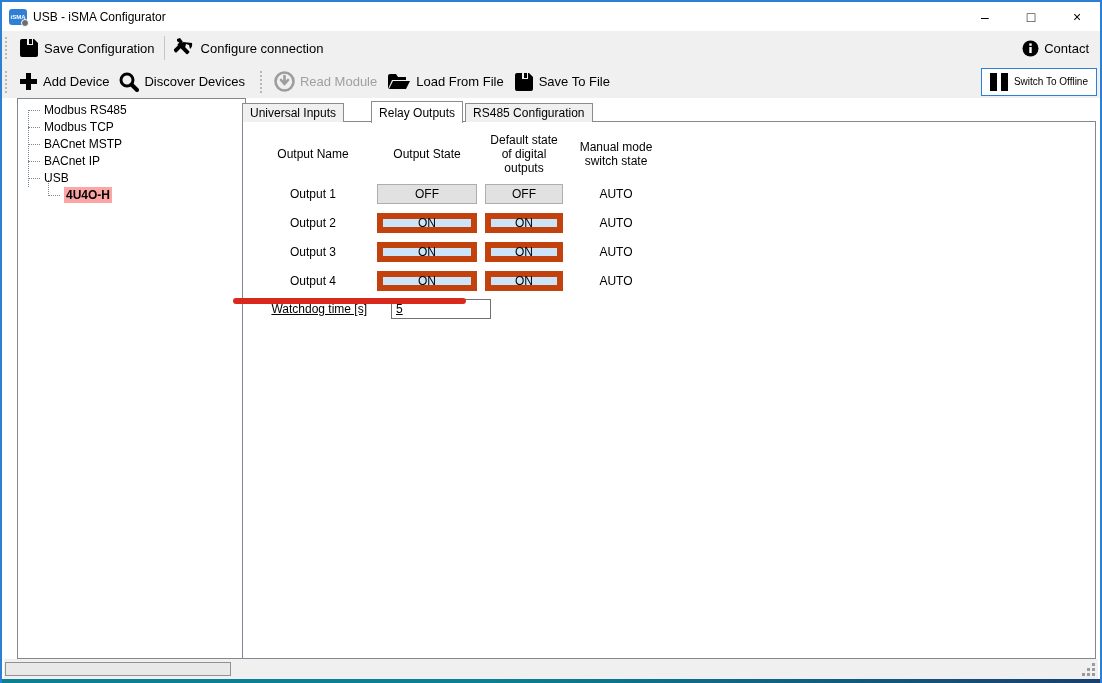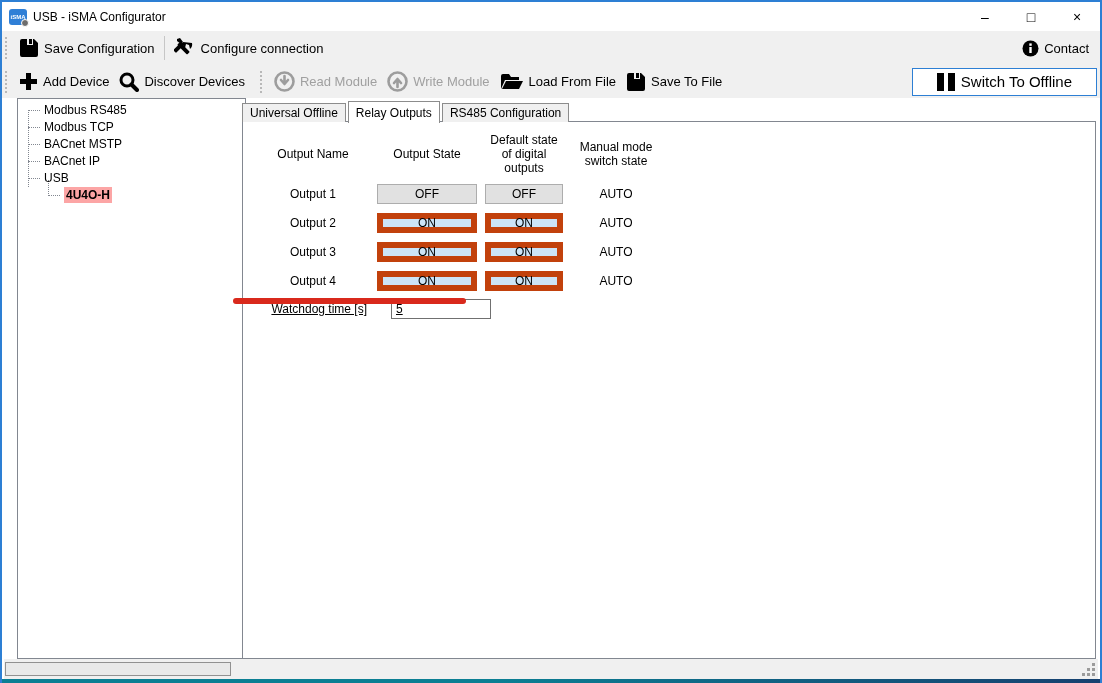--- a/index.html
+++ b/index.html
@@ -62,21 +62,21 @@
     padding: 4px 5px; font-size: 13px; color: #000; cursor: default;
     white-space: nowrap;
   }
   .tb-btn.disabled { color: #a0a0a0; }
   .tb-sep { width: 1px; height: 24px; background: #c6c6c6; margin: 0 4px; }
   .tb-spacer { flex: 1; }
   .icon { display: inline-flex; align-items: center; justify-content: center; }
   .switch-offline {
     display: flex; align-items: center; gap: 6px;
     background: #ffffff; border: 1px solid #2d7fd4;
-    padding: 4px 24px; margin-right: 3px; font-size: 15px;
+    padding: 4px 8px; margin-right: 3px; font-size: 10px;
     height: 28px;
   }
   .pause-bars { display: inline-flex; gap: 4px; }
   .pause-bars i { width: 7px; height: 18px; background: #000; }
   
   .main { position: absolute; top: 96px; left: 2px; right: 2px; bottom: 24px; }
   .tree-panel {
     position: absolute; left: 13px; top: 0; width: 229px; bottom: 0;
     background: #fff; border: 1px solid #828790;
     padding: 3px 0 0 4px; overflow: hidden;
@@ -107,21 +107,21 @@
   .content-area { position: absolute; left: 238px; top: 3px; right: 2px; bottom: 0; }
   .tab-strip { position: relative; display: flex; height: 21px; z-index: 2; padding-left: 0px; }
   .tab {
     background: #f0f0f0; border: 1px solid #8c8c8c;
     border-bottom: none; padding: 2px 7px 0 7px; font-size: 12px;
     margin-right: 2px; height: 19px; margin-top: 2px; cursor: default;
     white-space: nowrap;
   }
   .tab.selected {
     background: #fff; height: 22px; margin-top: 0; padding-top: 4px;
-    position: relative; z-index: 3;
+    position: relative; z-index: 3; margin-left: 25px;
   }
   .tab-panel {
     position: absolute; left: 0; top: 20px; right: 0; bottom: 0;
     background: #fff; border: 1px solid #828790; z-index: 1;
     padding: 8px 0 0 14px;
   }
   
   .relay-table {
     display: grid;
     grid-template-columns: 112px 100px 78px 90px;
@@ -251,29 +251,20 @@
     </div>
     <div class="grip" style="margin-left:10px;"></div>
     <div class="tb-btn disabled">
       <span class="icon">
         <svg width="21" height="21" viewBox="0 0 21 21">
             <circle cx="10.5" cy="10.5" r="9" fill="none" stroke="#9d9d9d" stroke-width="2.6"></circle>
             <path d="M10.5 5 v6 M7 9 l3.5 4 3.5-4" fill="none" stroke="#9d9d9d" stroke-width="2.6" stroke-linecap="round" stroke-linejoin="round"></path>
           </svg>
       </span>
       <span>Read Module</span>
-    </div>
-    <div class="tb-btn disabled">
-      <span class="icon">
-        <svg width="21" height="21" viewBox="0 0 21 21">
-            <circle cx="10.5" cy="10.5" r="9" fill="none" stroke="#9d9d9d" stroke-width="2.6"></circle>
-            <path d="M10.5 16 v-6 M7 12 l3.5-4 3.5 4" fill="none" stroke="#9d9d9d" stroke-width="2.6" stroke-linecap="round" stroke-linejoin="round"></path>
-          </svg>
-      </span>
-      <span>Write Module</span>
     </div>
     <div class="tb-btn">
       <span class="icon">
         <svg width="24" height="18" viewBox="0 0 24 18">
             <path d="M1 16 V3 a2 2 0 0 1 2-2 h6 l2 3 h8 v3 h-14 z" fill="#000"></path>
             <path d="M2 16 l4-8 h17 l-4 8 z" fill="#000"></path>
           </svg>
       </span>
       <span>Load From File</span>
     </div>
@@ -307,21 +298,21 @@
         <div class="tree-item">BACnet IP</div>
         <div class="tree-item">USB</div>
         <div class="tree-item child">
           <span class="tree-node-selected">4U4O-H</span>
         </div>
       </div>
     </div>
 
     <div class="content-area">
       <div class="tab-strip">
-        <div class="tab">Universal Offline</div>
+        <div class="tab">Universal Inputs</div>
         <div class="tab selected">Relay Outputs</div>
         <div class="tab">RS485 Configuration</div>
       </div>
       <div class="tab-panel">
         <div class="relay-table">
           <div class="col-header">Output Name</div>
           <div class="col-header">Output State</div>
           <div class="col-header">Default state of digital outputs</div>
           <div class="col-header">Manual mode switch state</div>
 

